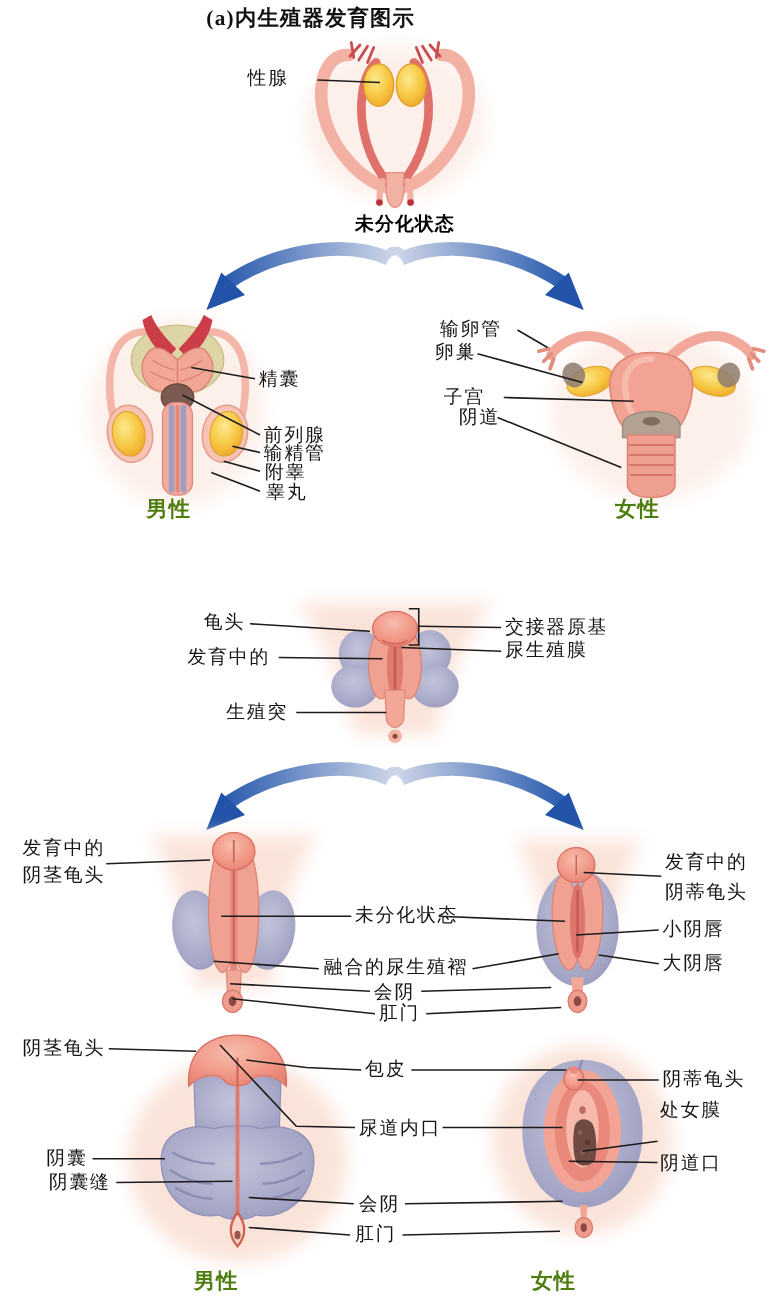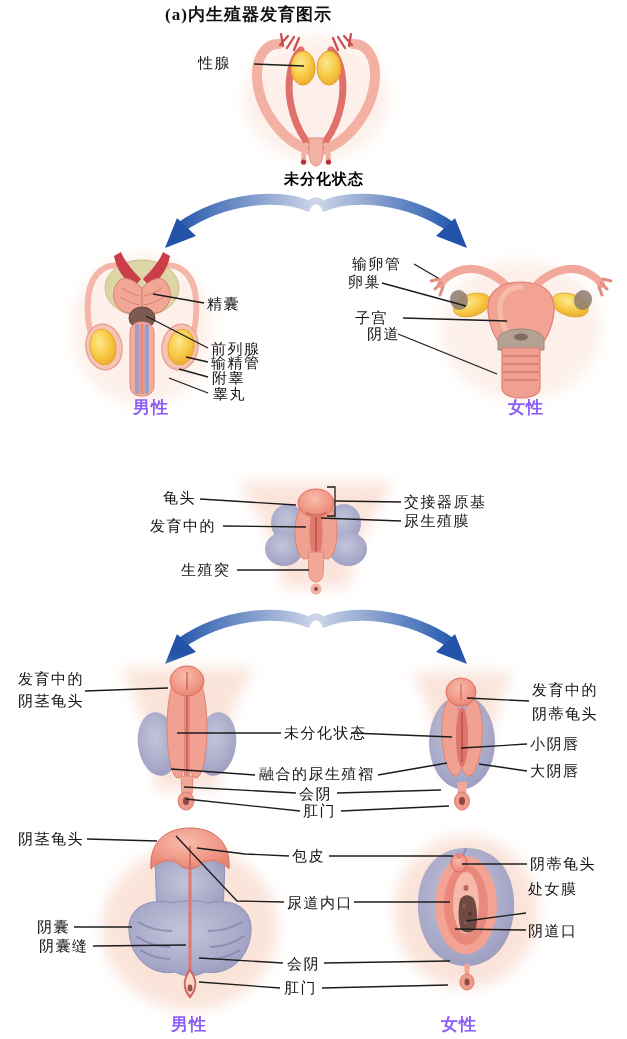--- a/index.html
+++ b/index.html
@@ -4,21 +4,21 @@
 <style>
   html,body{margin:0;padding:0;background:#ffffff;}
   #canvas{position:relative;width:627px;height:1039px;background:#ffffff;overflow:hidden;
           font-family:"Liberation Sans", sans-serif;color:#111;}
   #art{position:absolute;left:0;top:0;}
   .ttl{position:absolute;left:0;width:497px;text-align:center;font-size:17px;font-weight:bold;
        letter-spacing:1px;white-space:nowrap;font-family:Liberation Serif, serif;}
   .lbl{position:absolute;font-family:"Liberation Serif", serif;font-size:15px;letter-spacing:1.5px;
        white-space:nowrap;line-height:1;color:#151515;}
   .lbl.r{text-align:left;}
-  .cap{position:absolute;font-size:17px;font-weight:bold;letter-spacing:1px;white-space:nowrap;color:#8b5cf6;margin-left:16px;}
+  .cap{position:absolute;font-size:17px;font-weight:bold;letter-spacing:1px;white-space:nowrap;color:#4d7c0f;}
   .state{position:absolute;font-size:15px;font-weight:bold;letter-spacing:1px;white-space:nowrap;color:#000;}
 </style>
 </head>
 <body>
 
 <div id="canvas">
 
   <svg id="art" width="627" height="1039" viewBox="0 0 627 1039">
     <defs>
       <radialGradient id="gold" cx="40%" cy="35%" r="75%">

